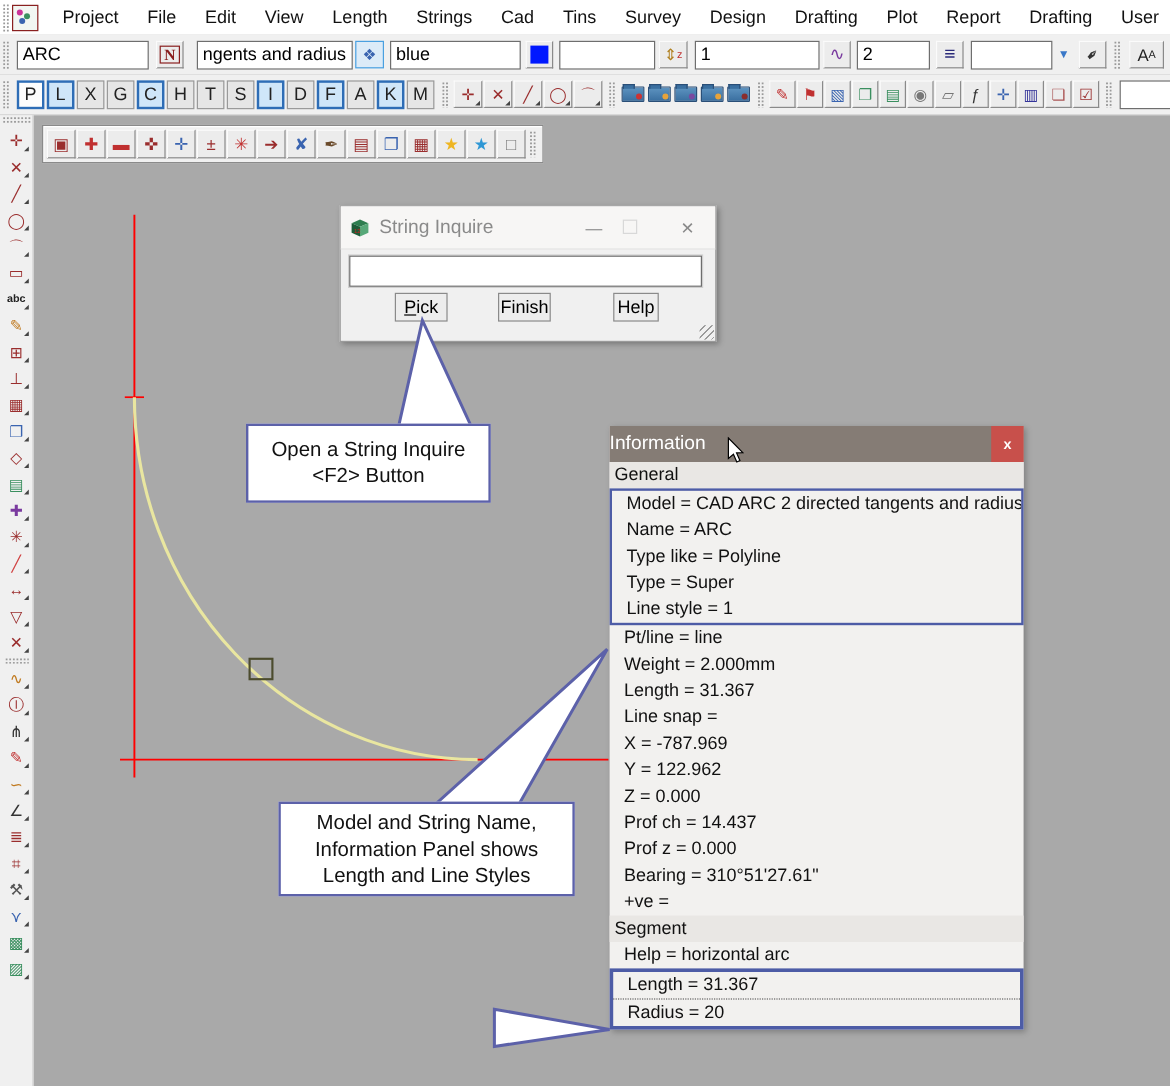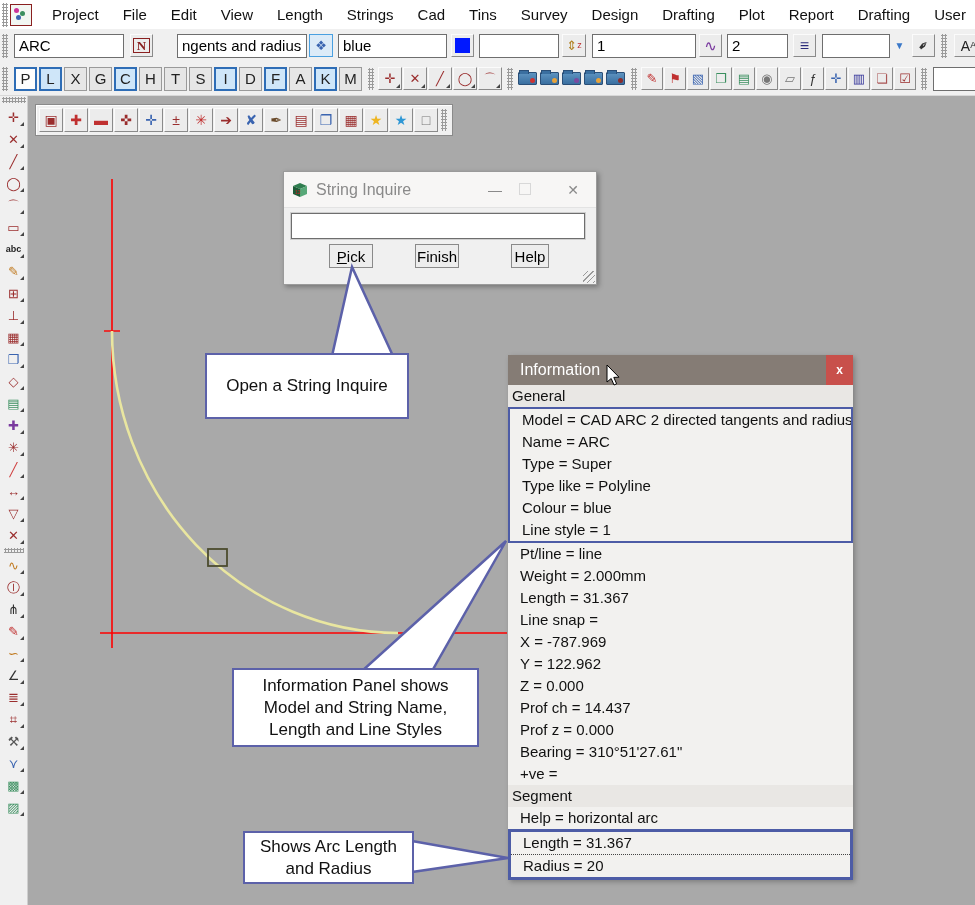--- a/index.html
+++ b/index.html
@@ -69,21 +69,21 @@
   .dlg-btn{position:absolute;height:24px;background:#ededed;border:1px solid #8a8a8a;
       font:15px "Liberation Sans",sans-serif;cursor:default;padding:0;}
   .dlg-btn u{text-decoration:underline;}
   .resize-grip{position:absolute;right:1px;bottom:1px;width:12px;height:12px;
       background:repeating-linear-gradient(135deg,transparent 0 3px,#9a9a9a 3px 4px);}
   .cube{width:16px;height:16px;margin-left:8px;flex:0 0 auto;}
   
   .info-panel{position:absolute;left:508px;top:355px;width:345px;z-index:20;background:#f2f1ef;
       box-shadow:2px 2px 5px rgba(0,0,0,.25);}
   .info-title{height:30px;background:#857c75;color:#fff;display:flex;align-items:center;font-size:16px;}
-  .info-title .t{margin-left:12px;flex:1;}
+  .info-title .t{flex:1;}
   .info-close{width:27px;height:30px;background:#c8504b;color:#fff;border:none;font-size:12px;
       font-weight:bold;cursor:default;}
   .info-row{height:22px;line-height:22px;padding-left:12px;white-space:nowrap;overflow:hidden;font-size:15px;}
   .info-header{height:22px;line-height:22px;padding-left:4px;background:#e9e7e4;font-size:15px;}
   .bluebox{border:2px solid #4d5ca6;}
   .bluebox2{border:3px solid #4d5ca6;}
   .dotted-bottom{border-bottom:1px dotted #444;}
   
   .callout{position:absolute;background:#fff;border:2.5px solid #5c61a9;z-index:31;
       display:flex;flex-direction:column;justify-content:center;text-align:center;font-size:17px;line-height:22px;}
@@ -128,21 +128,21 @@
         <div class="menu-item">User</div>
       </div>
   </div>
 
   <div class="tbrow row2">
     <div class="grip"></div>
     <input class="tb-input" style="width: 100px; margin-left: 4px;" value="ARC">
     <button class="ibtn" style="width:23px;margin-left:6px;">
       <span class="glyph" style="color:#8a2020;border:1px solid #8a2020;padding:0 3px;font-family:'Liberation Serif',serif;font-weight:bold;">N</span>
     </button>
-    <input class="tb-input" style="width: 120px; margin-left: 24px;" value="ngents and radius">
+    <input class="tb-input" style="width: 120px; margin-left: 11px;" value="ngents and radius">
     <button class="ibtn hl" style="width:24px;margin-left:2px;">
       <span class="glyph" style="color:#3a64b0;">❖</span>
     </button>
     <input class="tb-input" style="width: 99px; margin-left: 5px;" value="blue">
     <button class="ibtn" style="width:23px;margin-left:4px;">
       <span class="swatch"></span>
     </button>
     <input class="tb-input" style="width: 70px; margin-left: 5px;" value="">
     <button class="ibtn" style="width:24px;margin-left:3px;">
       <span class="glyph" style="color:#b08020;">⇕</span>
@@ -465,23 +465,22 @@
 
   <div class="info-panel">
     <div class="info-title">
       <span class="t">Information</span>
       <button class="info-close">x</button>
     </div>
     <div class="info-header">General</div>
     <div class="bluebox" id="info-box1">
         <div class="info-row">Model = CAD ARC 2 directed tangents and radius</div>
         <div class="info-row">Name = ARC</div>
+        <div class="info-row">Type like = Polyline</div>
         <div class="info-row">Type = Super</div>
-        <div class="info-row">Type like = Polyline</div>
-        <div class="info-row">Colour = blue</div>
         <div class="info-row">Line style = 1</div>
       </div>
     <div id="info-mid">
         <div class="info-row">Pt/line = line</div>
         <div class="info-row">Weight = 2.000mm</div>
         <div class="info-row">Length = 31.367</div>
         <div class="info-row">Line snap =</div>
         <div class="info-row">X = -787.969</div>
         <div class="info-row">Y = 122.962</div>
         <div class="info-row">Z = 0.000</div>
@@ -495,28 +494,25 @@
         <div class="info-row">Help = horizontal arc</div>
       </div>
     <div class="bluebox2" id="info-box2">
         <div class="info-row dotted-bottom">Length = 31.367</div>
         <div class="info-row">Radius = 20</div>
       </div>
   </div>
 
   <div class="callout" id="callout-0" style="left:205px;top:353px;width:200px;height:62px;">
       <div>Open a String Inquire</div>
+      <div>&lt;F2&gt; Button</div>
     </div>
   <div class="callout" id="callout-1" style="left:232px;top:668px;width:243px;height:75px;">
+      <div>Model and String Name,</div>
       <div>Information Panel shows</div>
-      <div>Model and String Name,</div>
       <div>Length and Line Styles</div>
-    </div>
-  <div class="callout" id="callout-2" style="left:243px;top:831px;width:167px;height:49px;">
-      <div>Shows Arc Length</div>
-      <div>and Radius</div>
     </div>
 
   <svg class="cursor-svg" style="left:605px;top:364px;" width="20" height="24">
     <polygon points="2,1 2,18 6.2,14.5 9,21 11.6,19.8 8.8,13.4 14,13.2" fill="#fff" stroke="#000" stroke-width="1"></polygon>
   </svg>
 
 </div>
 
 </body></html>

